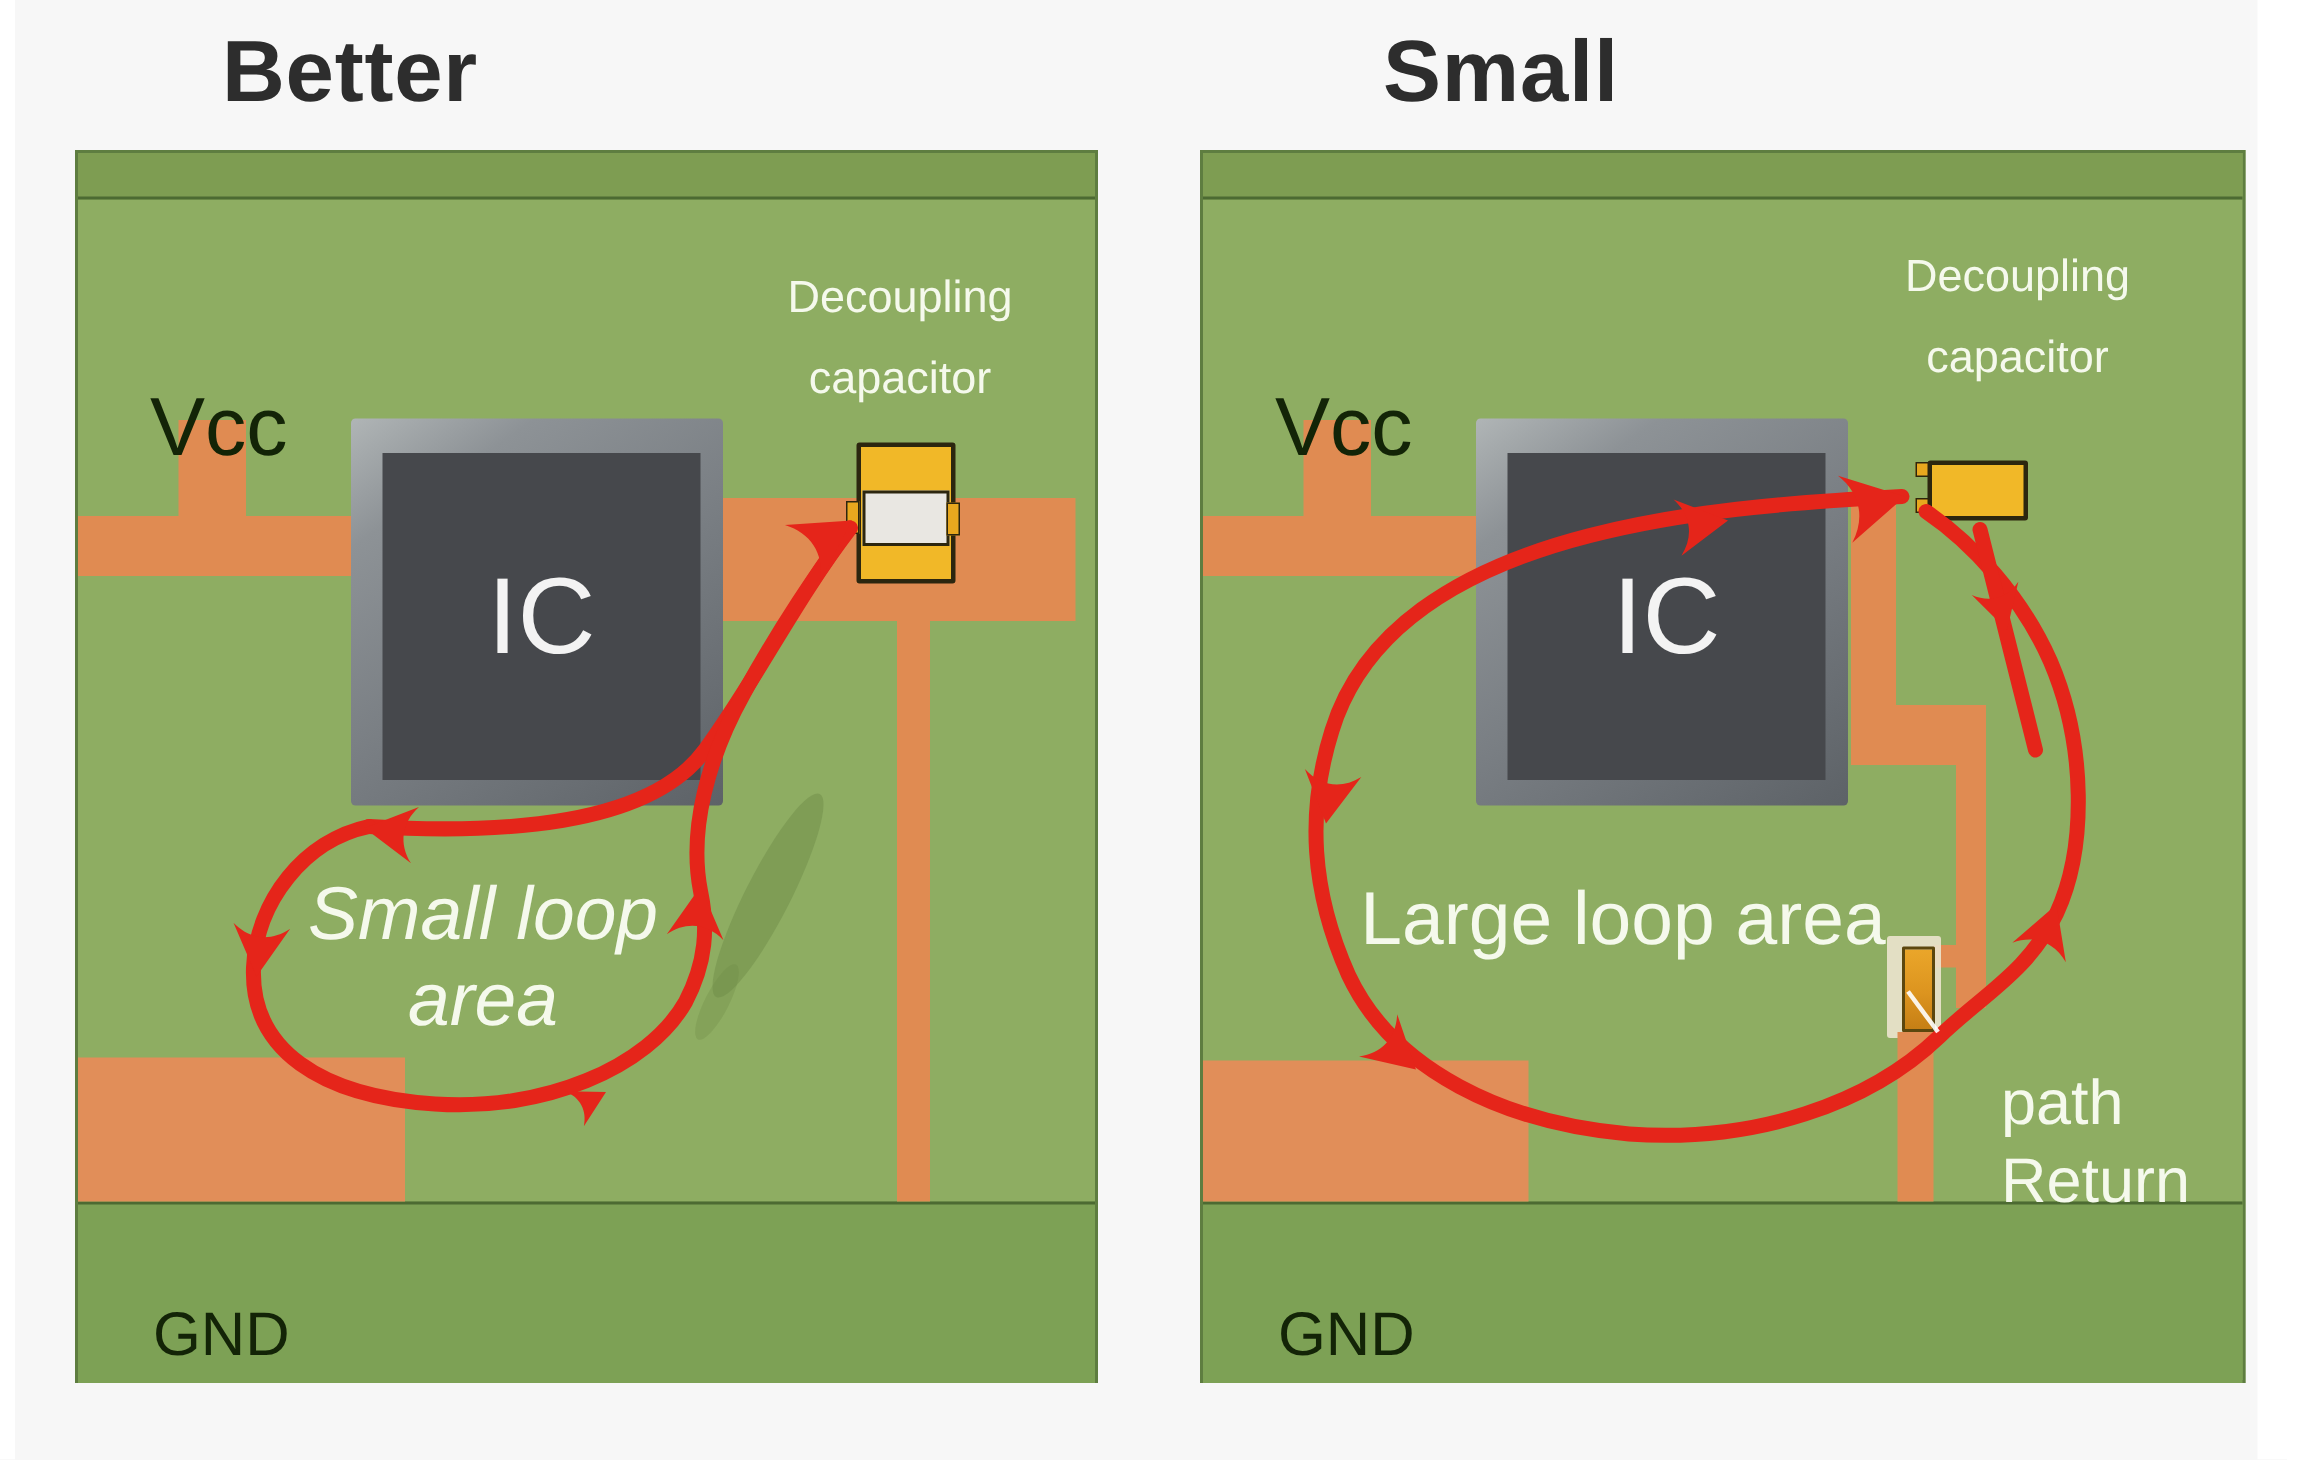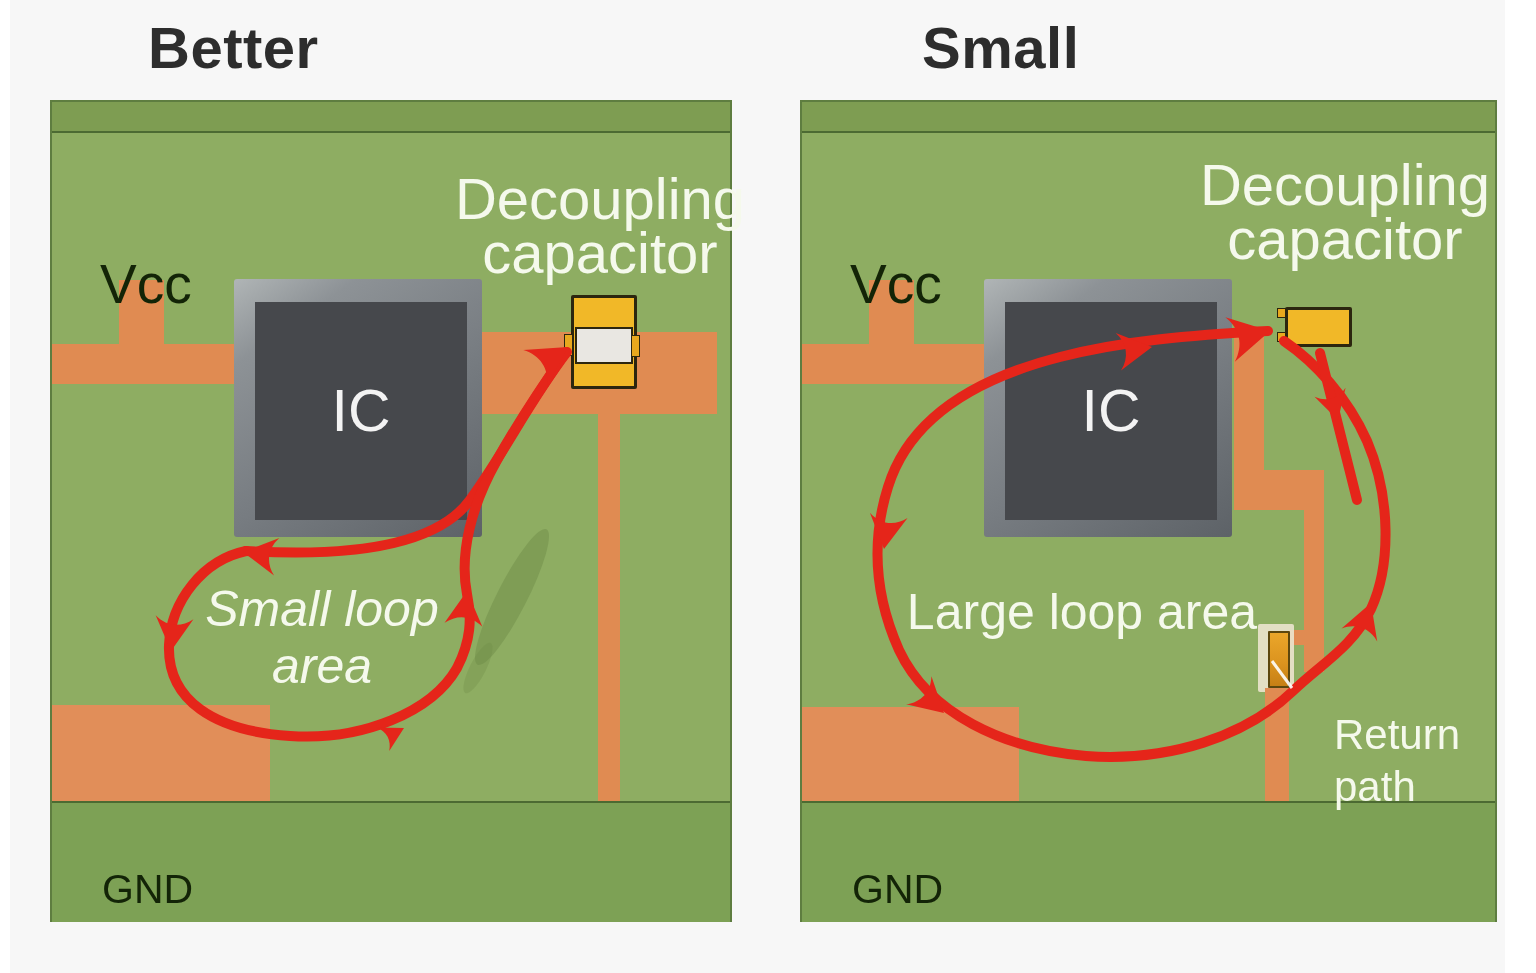--- a/index.html
+++ b/index.html
@@ -30,30 +30,30 @@
   .gndband{position:absolute;left:0;top:699px;width:100%;height:121px;background:var(--board_green_gnd);border-top:2px solid var(--board_line);}
   .copper{position:absolute;background:var(--copper);}
   .copper-block{position:absolute;background:var(--copper_block);}
   
   .vcc-stub{left:67px;top:178px;width:45px;height:65px;}
   .vcc-band{left:0;top:242px;width:182px;height:40px;}
   .ic{position:absolute;left:182px;top:177px;width:248px;height:258px;border-radius:3px;
       background:linear-gradient(145deg,#b0b5b6 0%,#8d9296 20%,var(--ic_frame) 55%,#5d6267 100%);}
   .ic-inner{position:absolute;left:21px;top:23px;right:15px;bottom:17px;background:var(--ic_body);
       display:flex;align-items:center;justify-content:center;}
-  .ic-label{font-size:59px;font-weight:500;color:var(--ic_text);}
+  .ic-label{font-size:72px;font-weight:500;color:var(--ic_text);}
   .cap{position:absolute;background:var(--cap_yellow);border:3px solid var(--cap_border);border-radius:2px;}
   .cap-pad{position:absolute;background:var(--cap_pad);border:2px solid var(--cap_border);}
   .cap-tab{position:absolute;background:var(--cap_tab);border:1px solid var(--cap_border);}
   .lbl{position:absolute;color:var(--white_text);font-weight:500;}
   .lbl-center{text-align:center;}
   .dark-lbl{position:absolute;color:var(--dark_text);font-weight:500;margin-top:42px;}
   .vcc-lbl{left:48px;top:108px;font-size:55px;}
   .gnd-lbl{left:50px;top:722px;font-size:41px;}
-  .decap-lbl{top:70px;width:300px;font-size:58px;line-height:54px;}
+  .decap-lbl{top:70px;width:300px;font-size:30px;line-height:54px;}
   .svg-overlay{position:absolute;left:0;top:0;width:1536px;height:973px;pointer-events:none;}
   .red-stroke{fill:none;stroke:var(--red);stroke-width:10px;stroke-linecap:round;}
   .red-fill{fill:var(--red);stroke:none;}
   .shadow-fill{fill:#6d8a46;}
 </style>
 </head>
 <body>
 
 <div class="whitestrip ws-left"></div>
 <div class="whitestrip ws-right"></div>
@@ -125,22 +125,22 @@
   <div class="dark-lbl gnd-lbl">GND</div>
 
   <div class="lbl lbl-center decap-lbl" style="left:393px;top:56px;">
     <div>Decoupling</div>
     <div>capacitor</div>
   </div>
 
   <div class="lbl lbl-center" style="left:80px;top:481px;width:400px;font-size:50px;">Large loop area</div>
 
   <div class="lbl" style="left:532px;top:607px;font-size:42px;line-height:52px;">
+    <div>path</div>
     <div>Return</div>
-    <div>path</div>
   </div>
 </section>
 
 <svg class="svg-overlay" viewBox="0 0 1536 973">
   <defs>
     <path id="ah" d="M0,0 L-34,-19 C-24,-7 -24,7 -34,19 Z"></path>
   </defs>
 
   <g>
     <ellipse class="shadow-fill" cx="512" cy="597" rx="76" ry="15" opacity="0.45" transform="rotate(117 512 597)"></ellipse>

